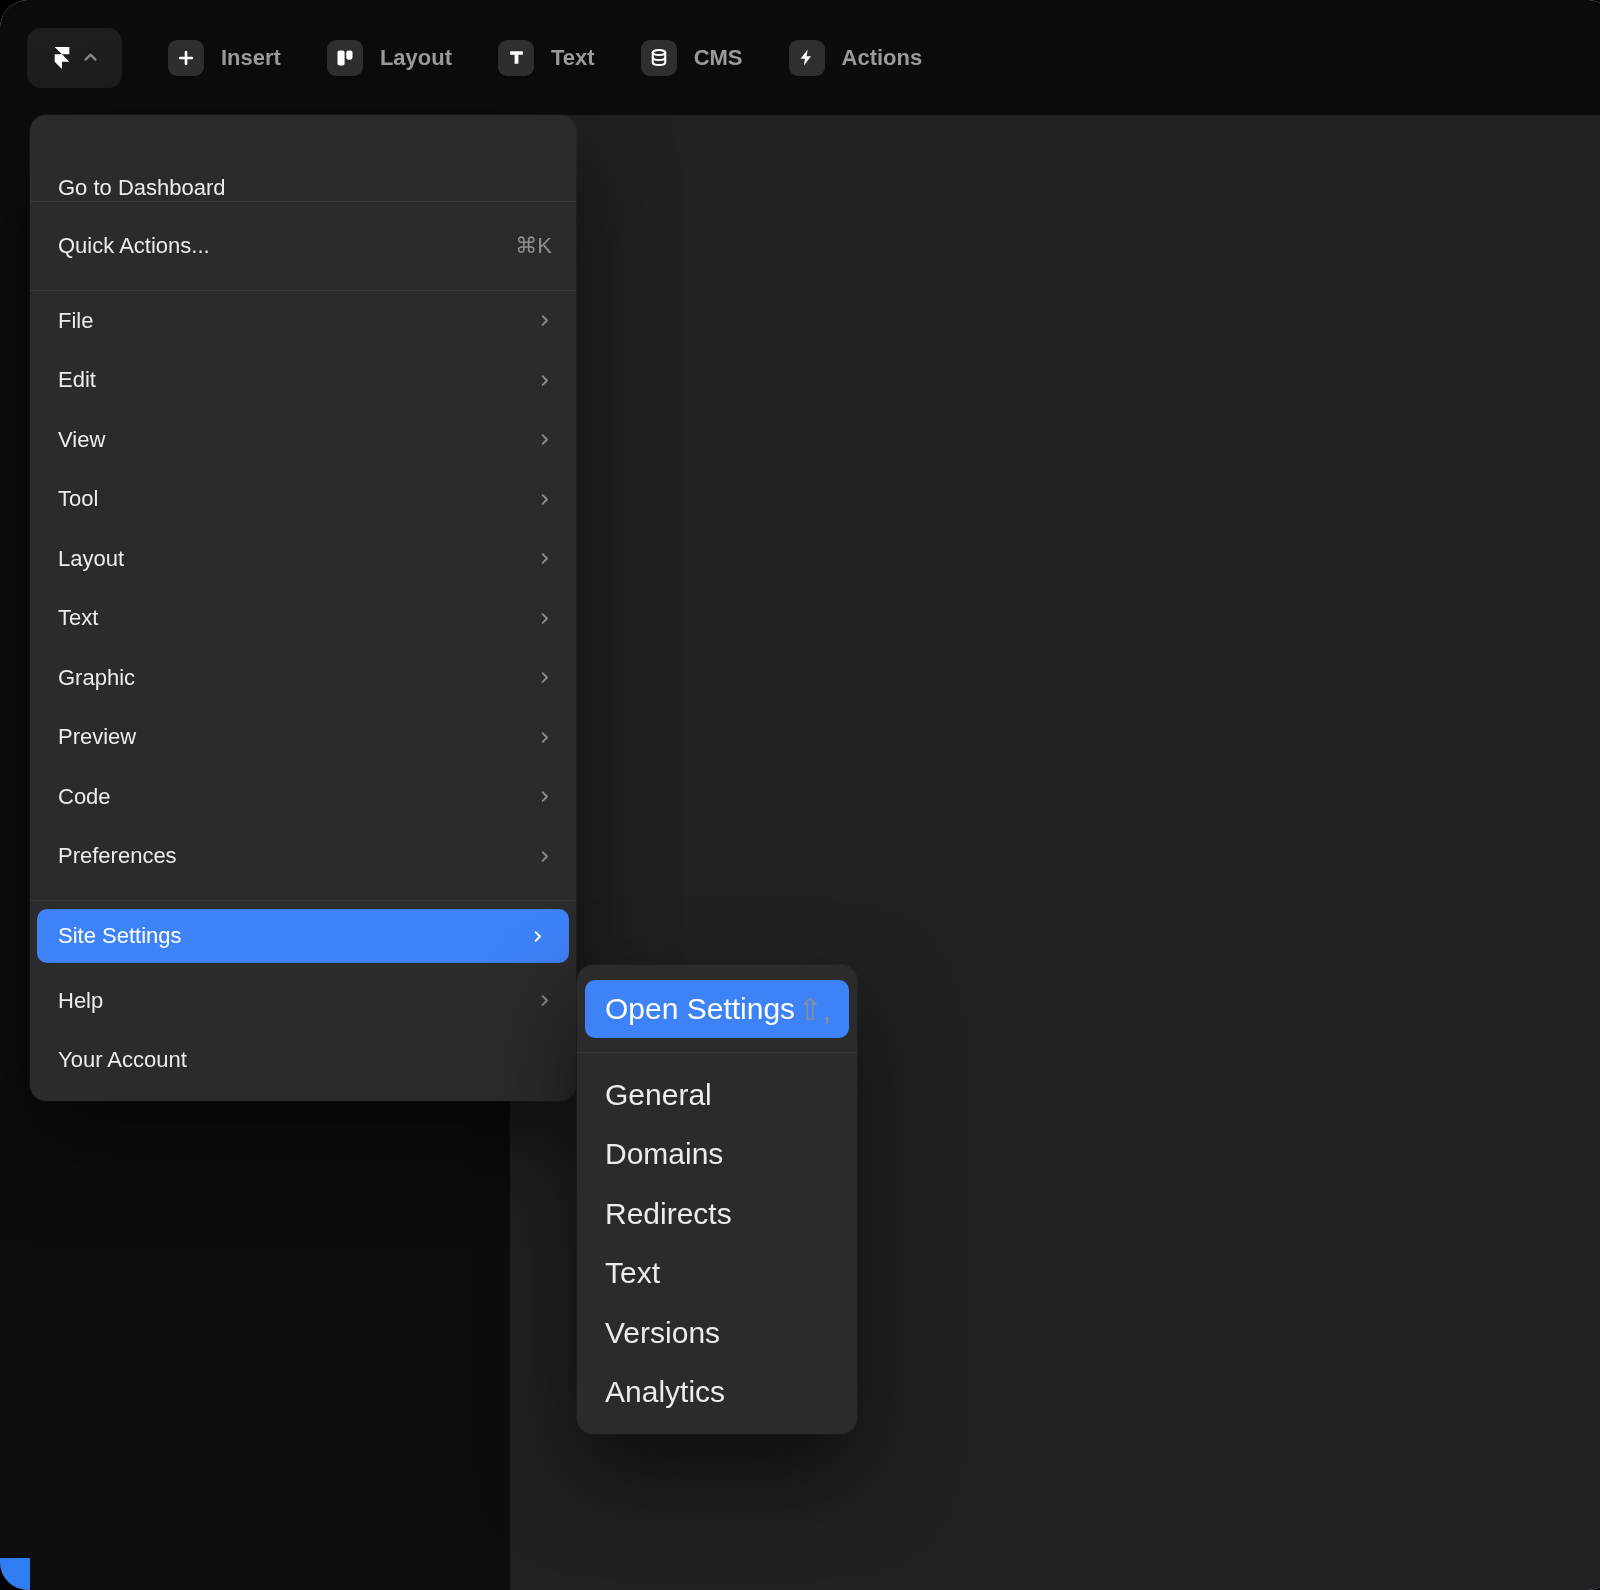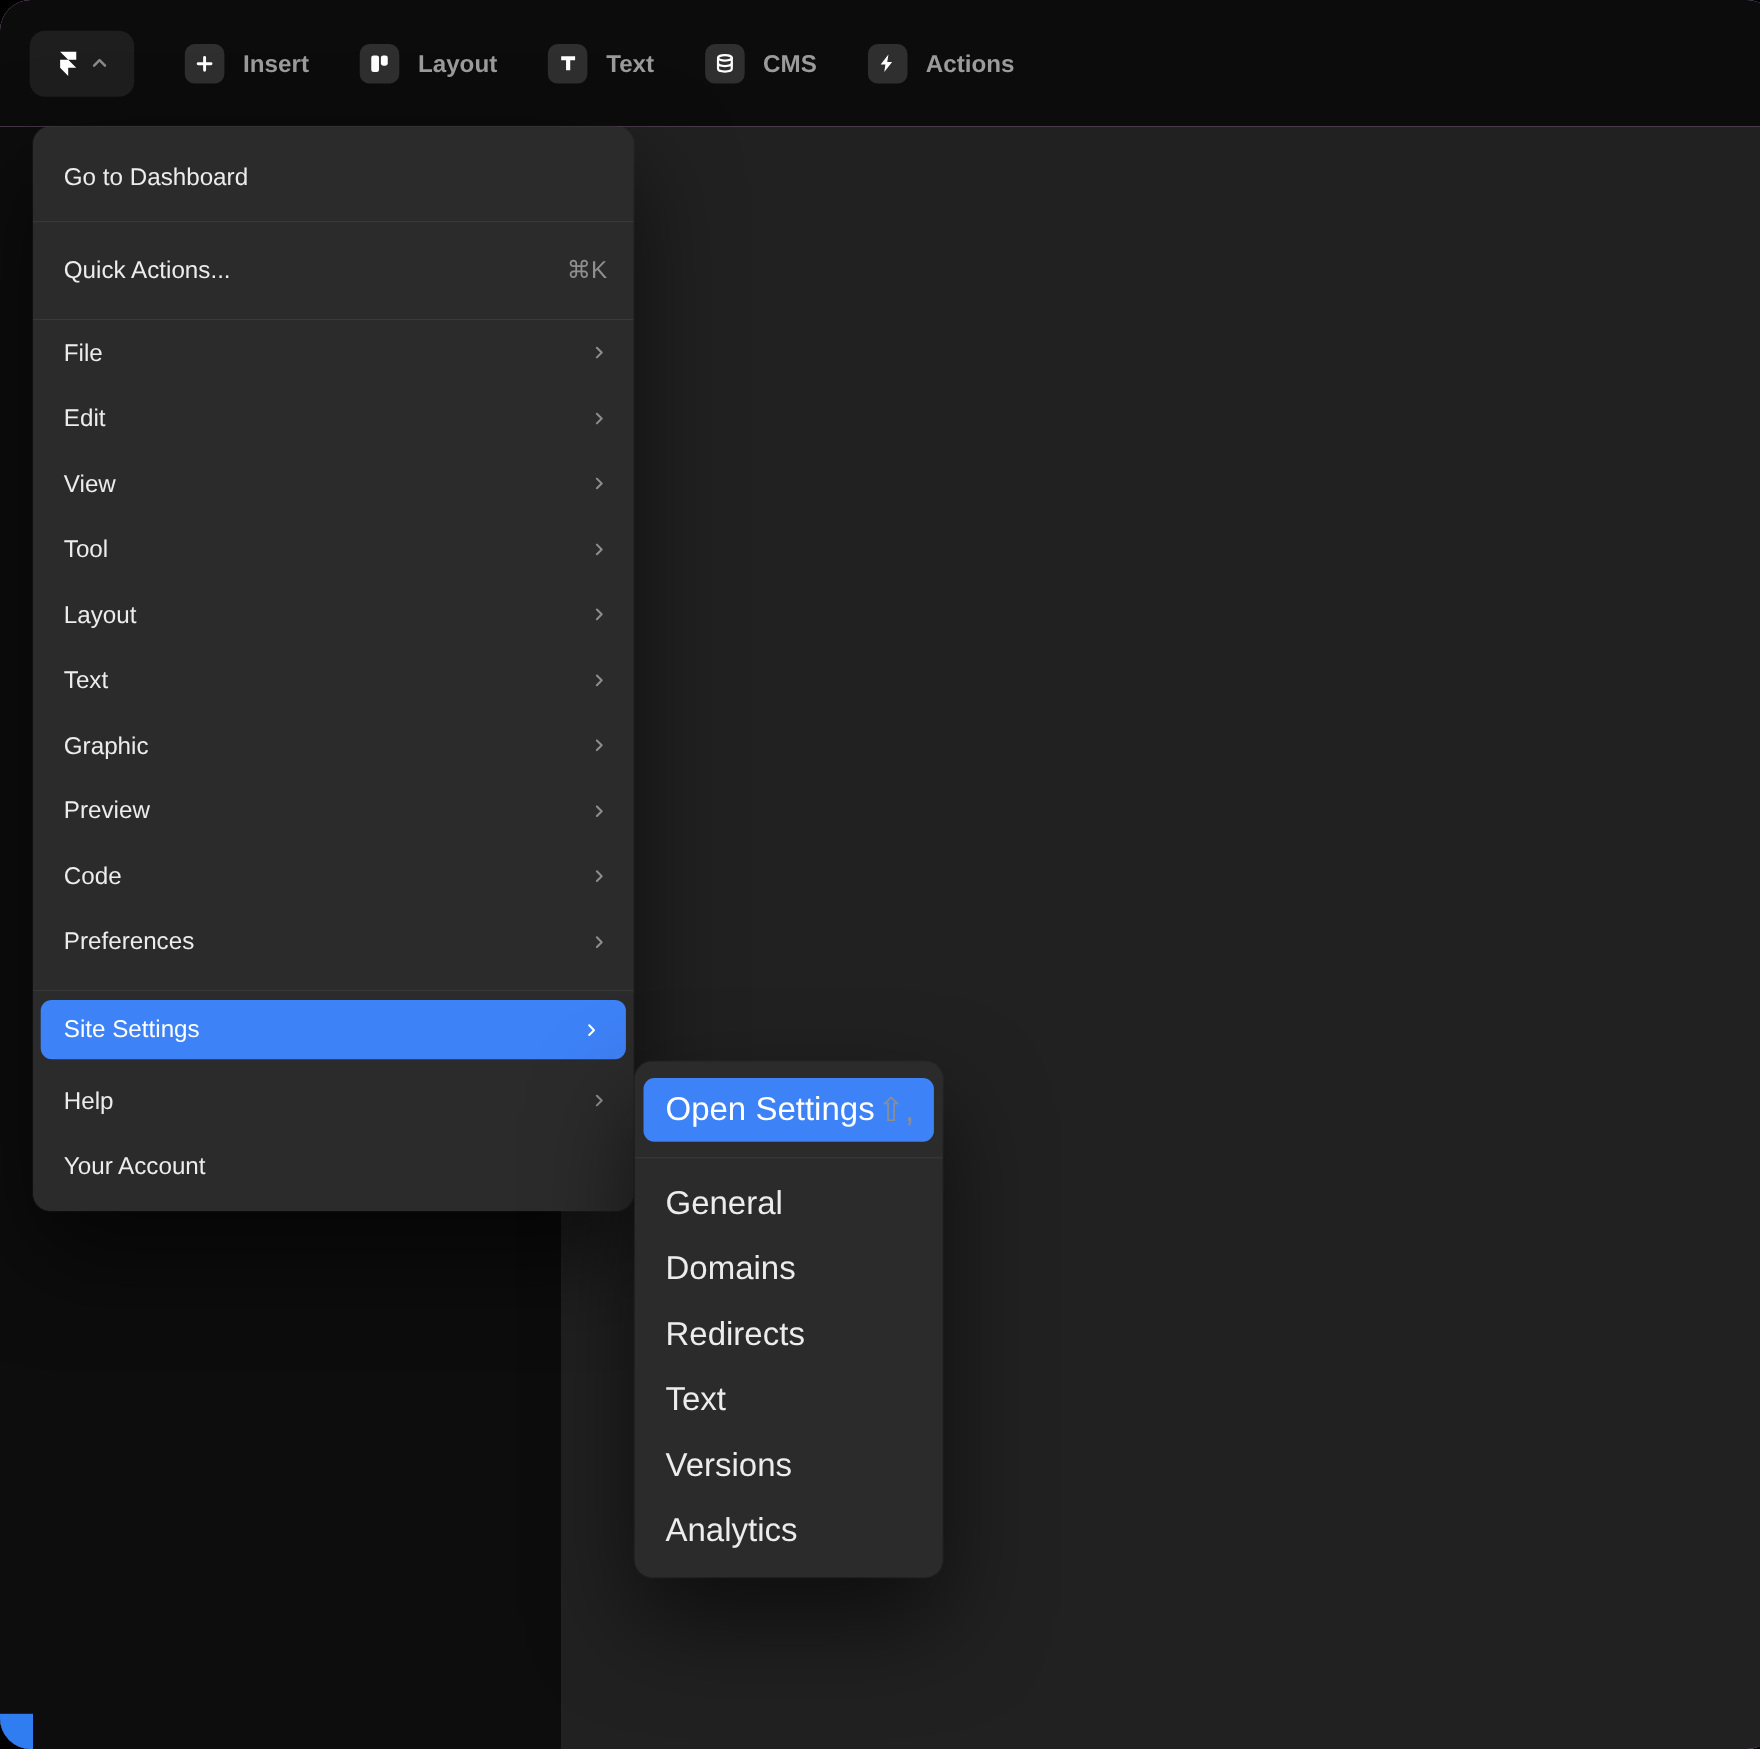--- a/index.html
+++ b/index.html
@@ -34,21 +34,21 @@
 
   
   .menu {
     position:absolute; left:30px; top:115px; width:546px; z-index:10;
     background:#2b2b2b; border-radius:16px; box-sizing:border-box;
     padding:6px 0 11px;
     box-shadow:0 40px 90px rgba(0,0,0,.6), 0 0 0 1px rgba(255,255,255,.04);
     color:#ececec; font-size:22px;
   }
   .menu-row { display:flex; align-items:center; padding:0 24px 0 28px; box-sizing:border-box; cursor:pointer; }
-  .row-dash { height:80px; }
+  .row-dash { height:80px;align-items:flex-end; }
   .row-quick { height:88px; }
   .row-item { height:59.5px; }
   .sep { height:1px; background:rgba(255,255,255,.07); }
   .sep-pre { margin-top:14px; }
   .shortcut { margin-left:auto; color:#8f8f8f; }
   .chev { margin-left:auto; color:#8d8d8d; display:flex; align-items:center; }
   .highlight {
     background:#3e82f7; color:#fff; border-radius:10px;
     margin:8px 7px; height:54px; padding:0 24px 0 21px;
     display:flex; align-items:center; cursor:pointer;

